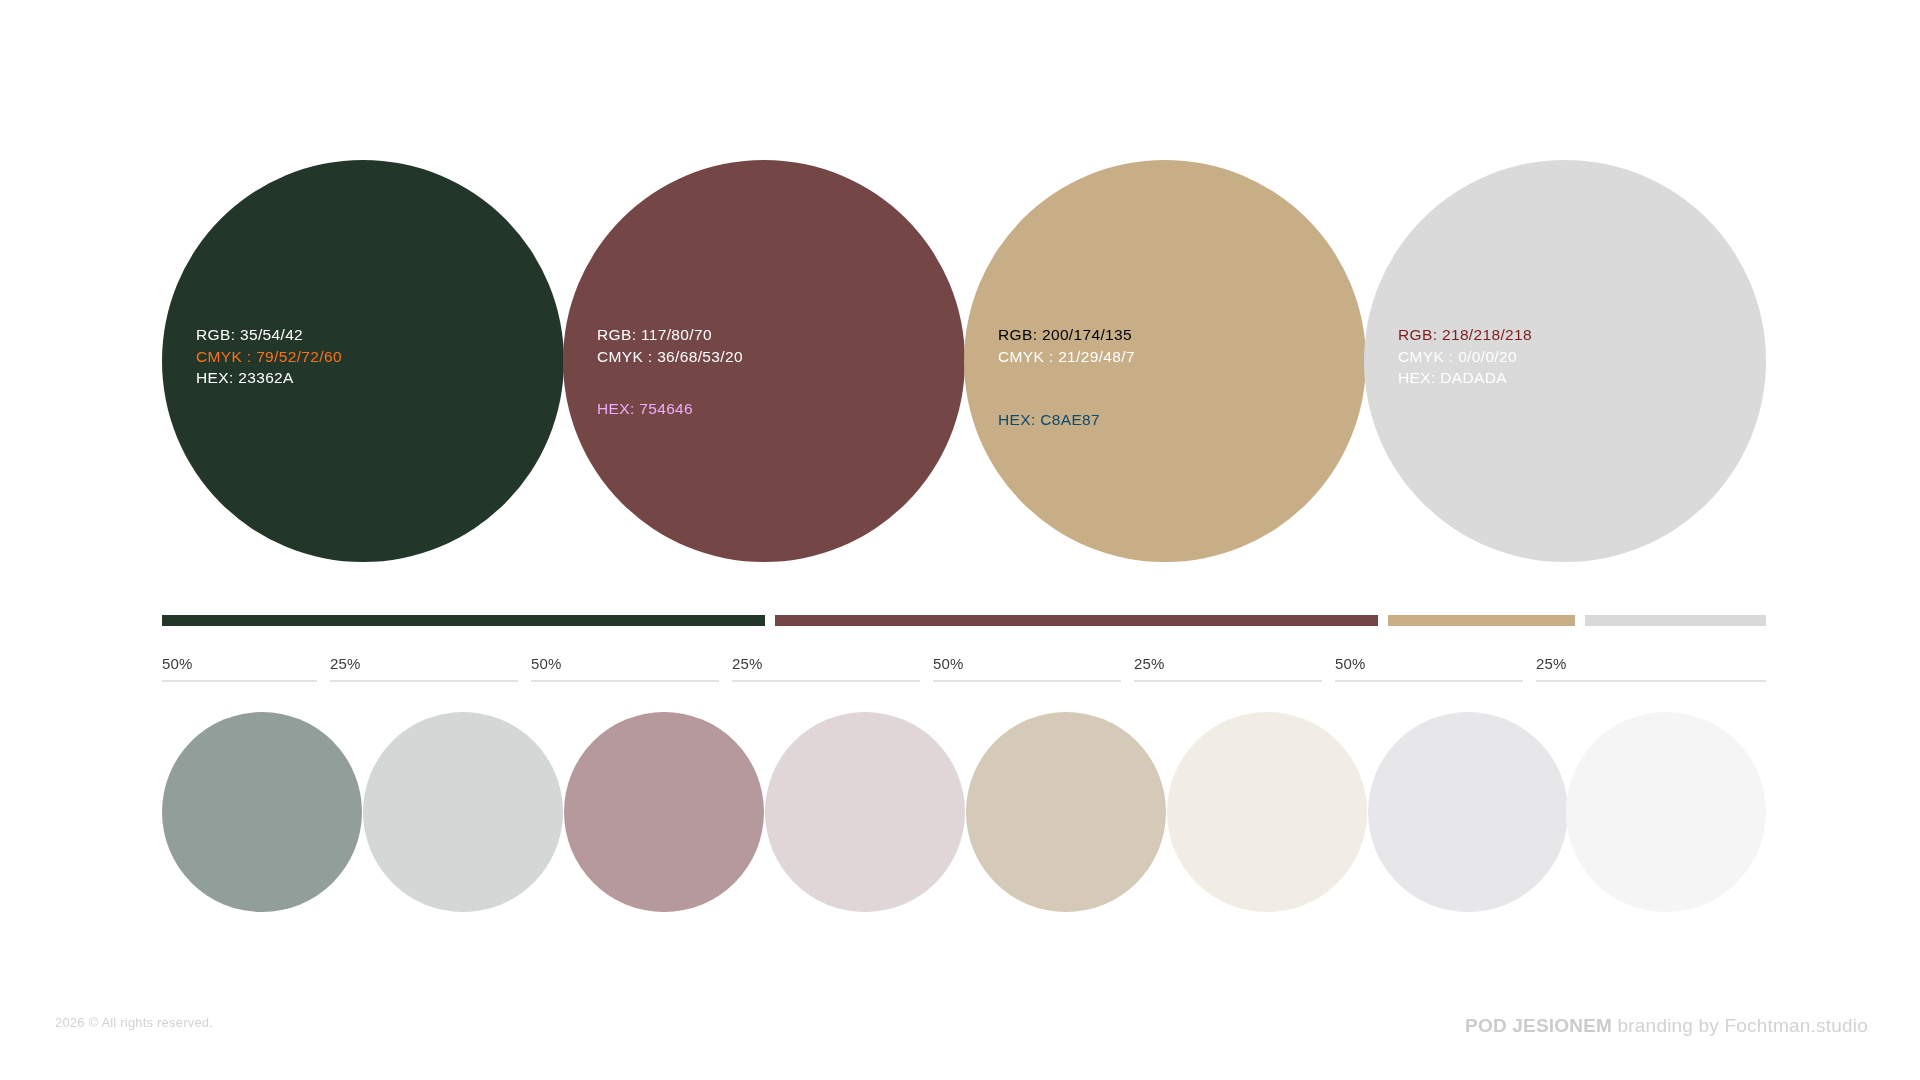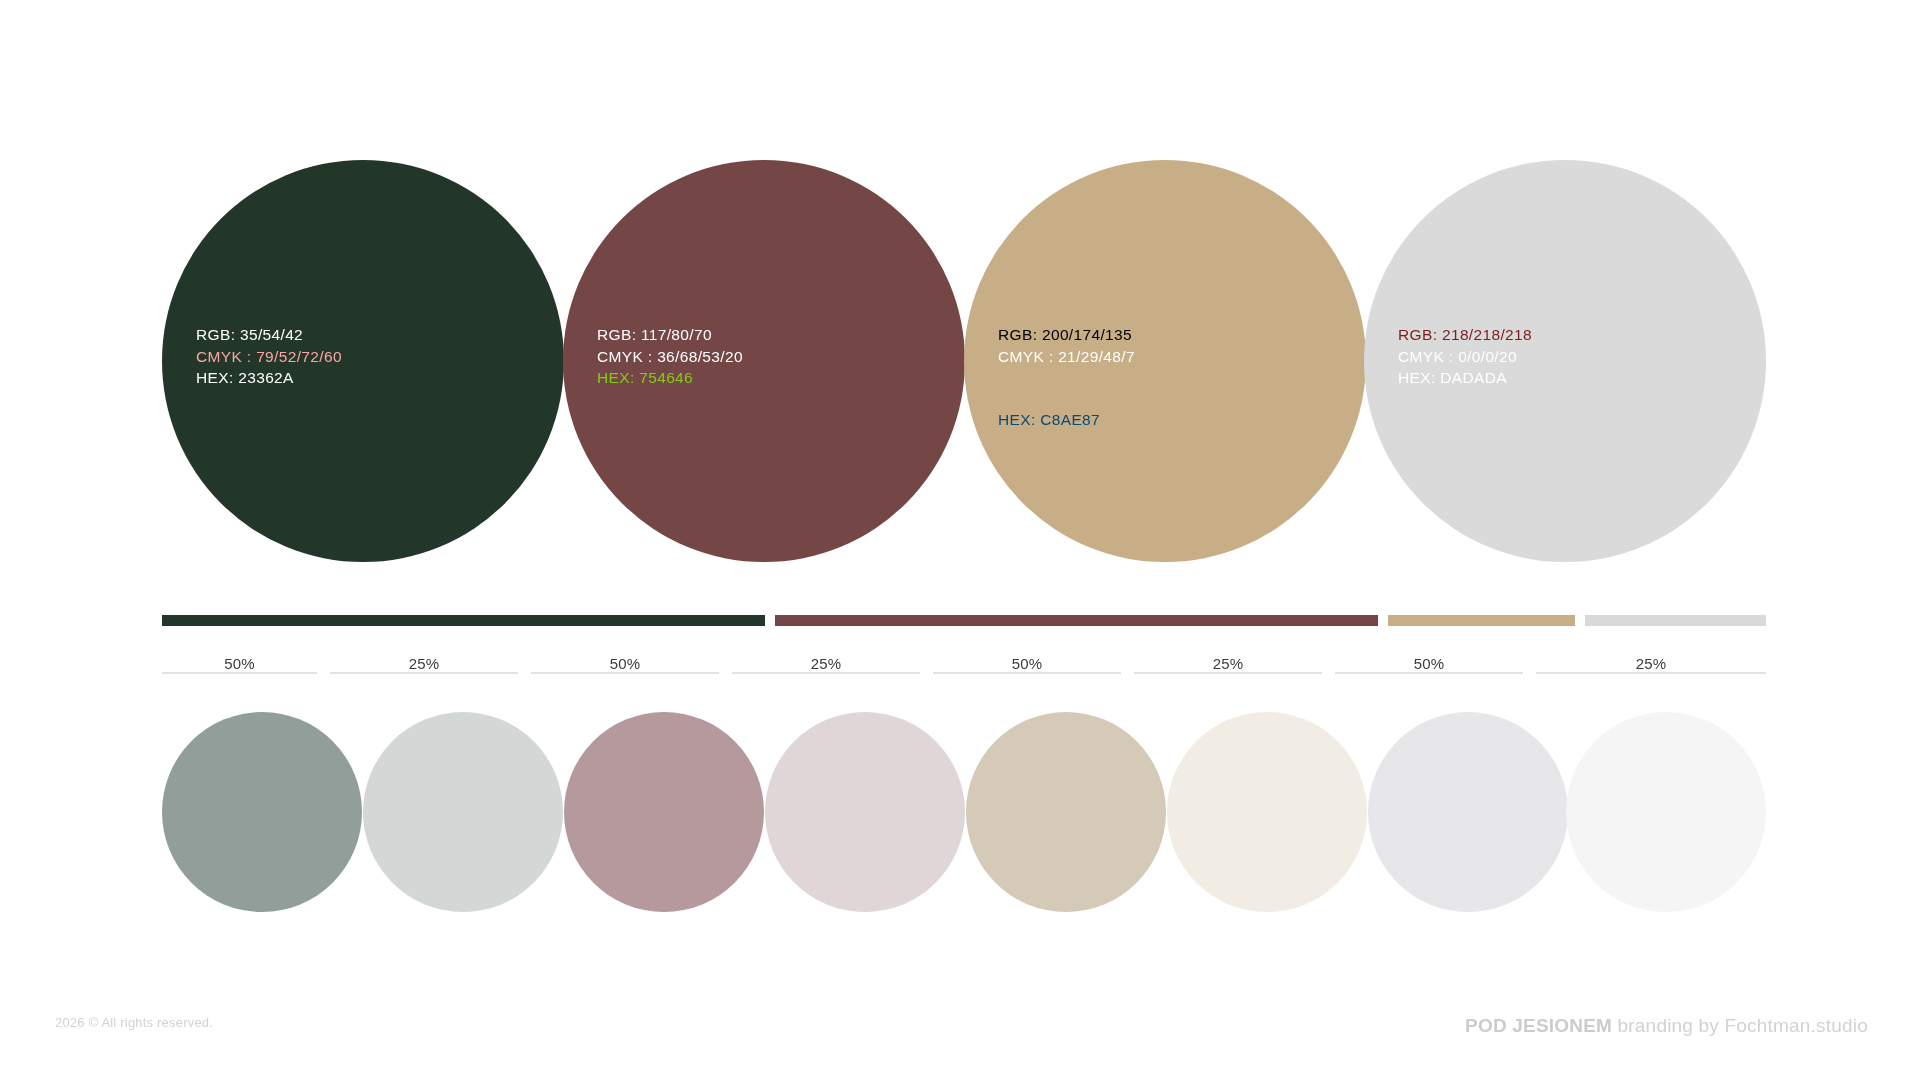--- a/index.html
+++ b/index.html
@@ -77,21 +77,21 @@
   .tick {
     position: absolute;
     top: 0;
     height: 36px;
   }
   .tick-label {
     font-size: 15px;
     color: #3b3b3b;
     letter-spacing: 0.2px;
     display: block;
-    text-align: center;
+    padding-bottom: 8px;
   }
   .tick-rule {
     display: block;
     height: 2px;
     width: 100%;
     background: #e3e3e3;
   }
 
   
   .tint-row {
@@ -143,30 +143,30 @@
 </head>
 <body>
 
 <div class="canvas">
 
   <div class="swatch-row">
 
     <div class="swatch" style="left: 0px; background: rgb(35, 54, 42);">
       <div class="swatch-specs">
         <span class="spec-line" style="color: rgb(255, 255, 255);">RGB: 35/54/42</span>
-        <span class="spec-line" style="color: #fca5a5;">CMYK : 79/52/72/60</span>
+        <span class="spec-line" style="color: #f97316;">CMYK : 79/52/72/60</span>
         <span class="spec-line" style="color: rgb(255, 255, 255);">HEX: 23362A</span>
       </div>
     </div>
 
     <div class="swatch" style="left: 401px; background: rgb(117, 70, 70);">
       <div class="swatch-specs">
         <span class="spec-line" style="color: rgb(255, 255, 255);">RGB: 117/80/70</span>
         <span class="spec-line" style="color: rgb(255, 255, 255);">CMYK : 36/68/53/20</span>
-        <span class="spec-line" style="color: #84cc16;">HEX: 754646</span>
+        <span class="spec-line" style="color: #f0abfc; margin-top: 31px;">HEX: 754646</span>
       </div>
     </div>
 
     <div class="swatch" style="left: 802px; background: rgb(200, 174, 135);">
       <div class="swatch-specs">
         <span class="spec-line" style="color: #000000;">RGB: 200/174/135</span>
         <span class="spec-line" style="color: rgb(255, 255, 255);">CMYK : 21/29/48/7</span>
         <span class="spec-line" style="color: #0c4a6e; margin-top: 42px;">HEX: C8AE87</span>
       </div>
     </div>

